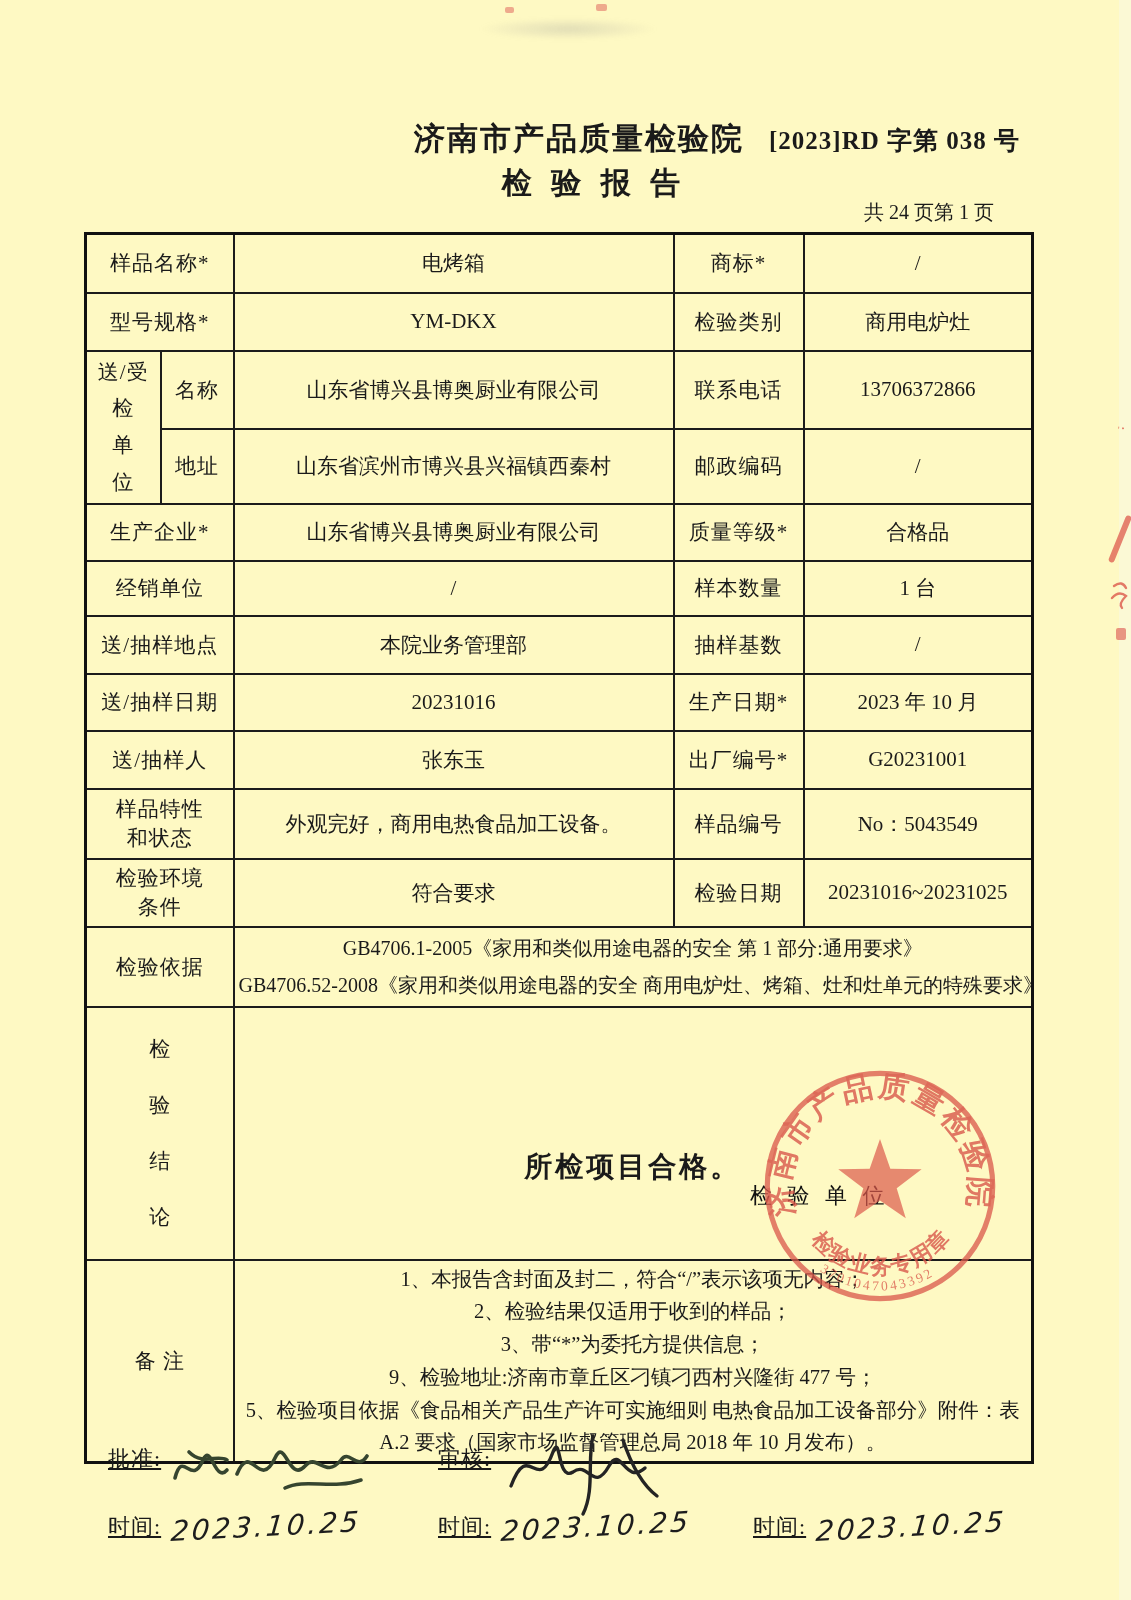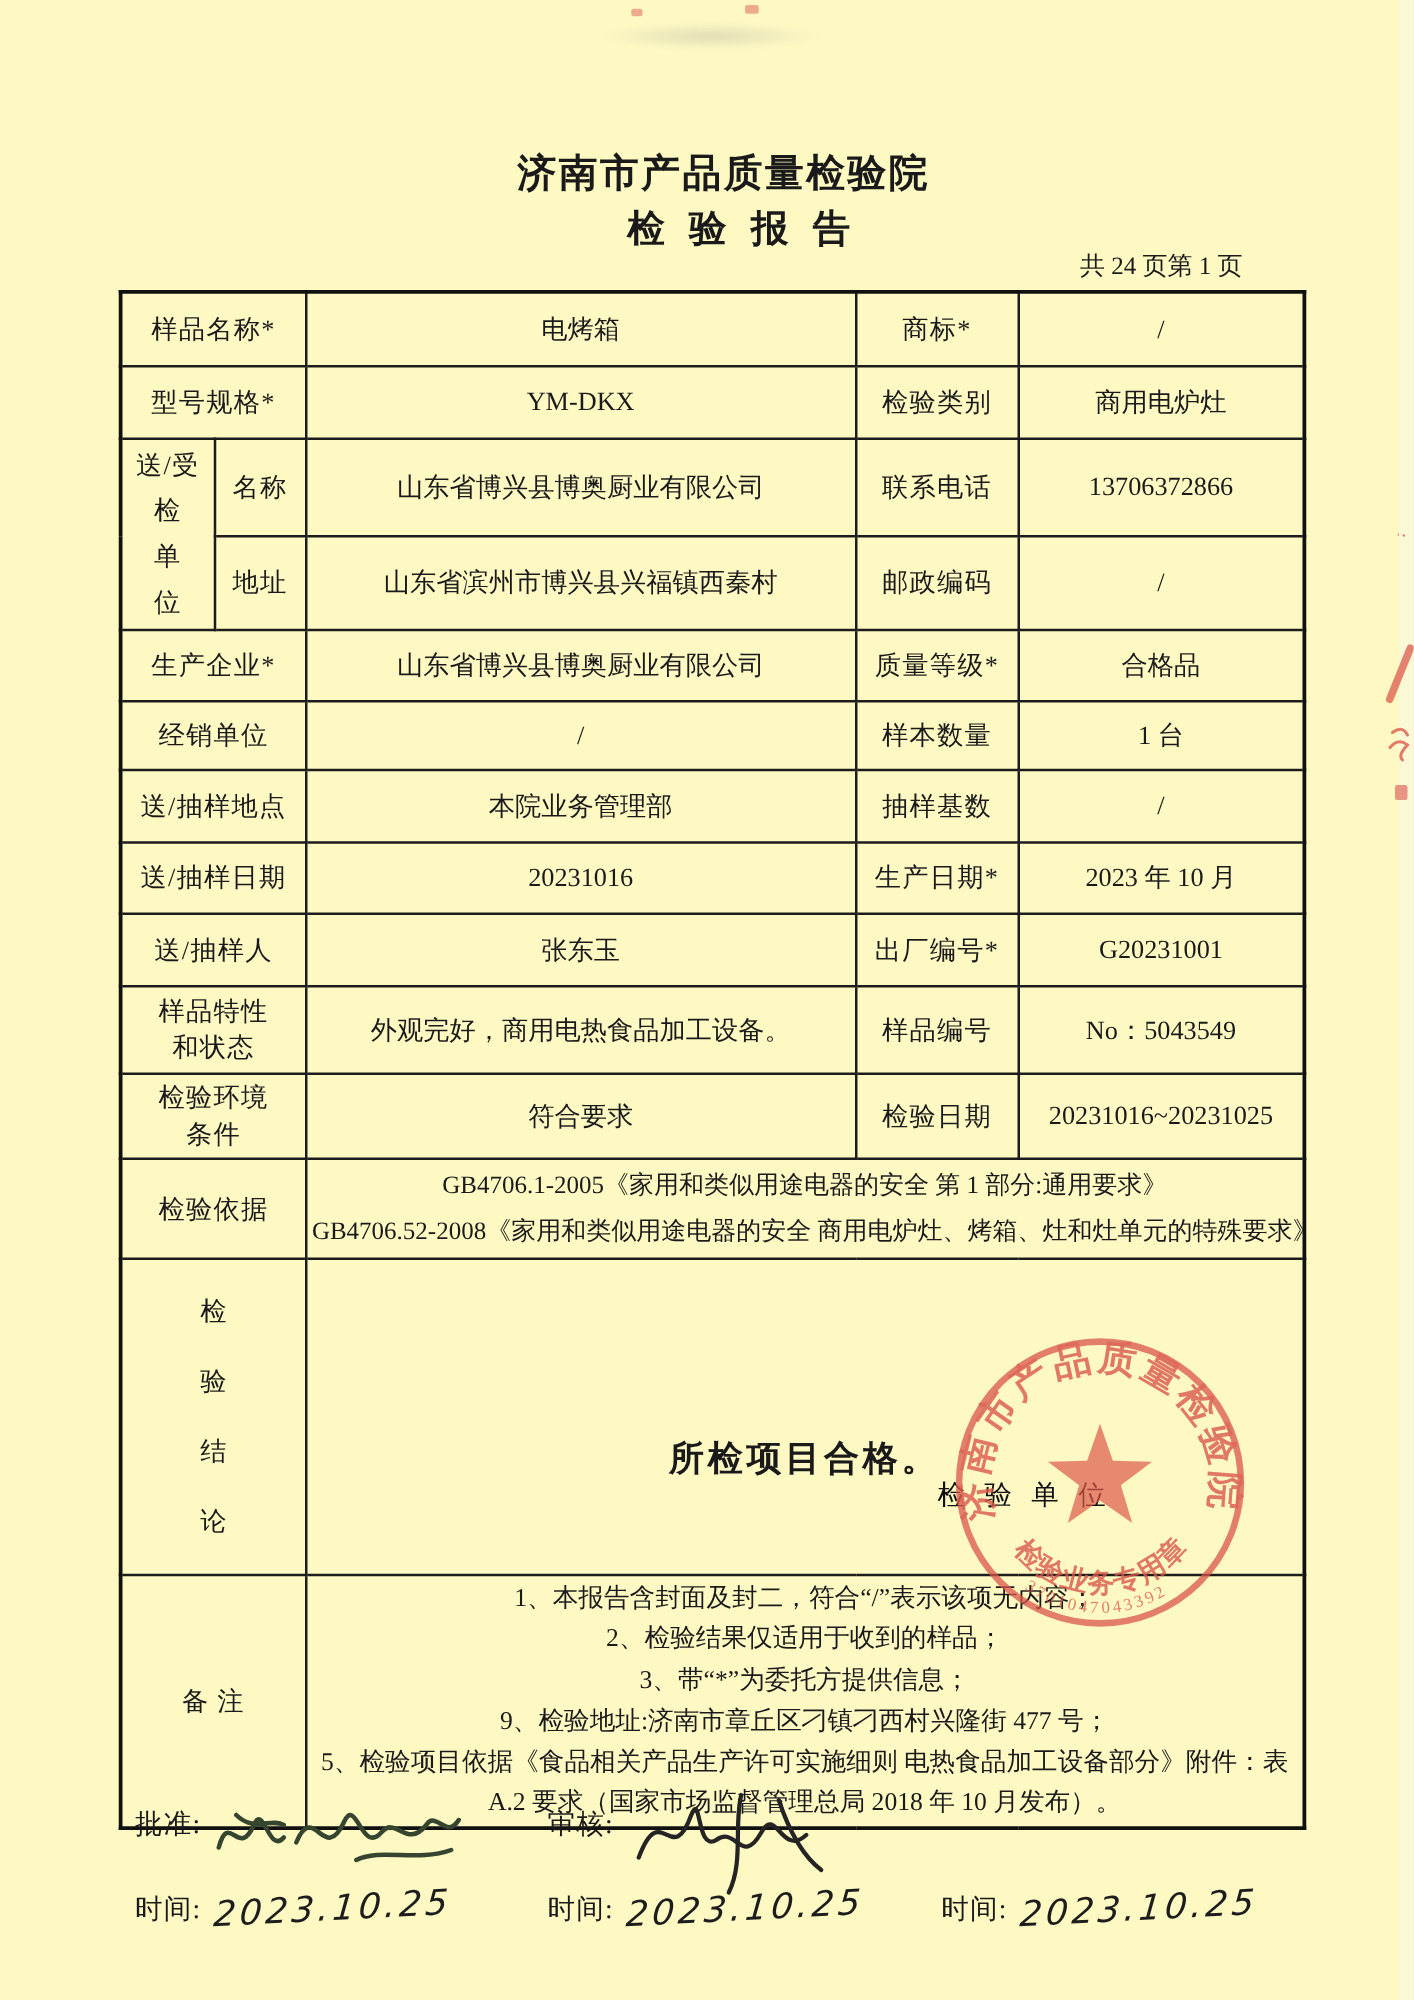--- a/index.html
+++ b/index.html
@@ -15,21 +15,21 @@
   .hdr-row1 { position:absolute; left:414px; top:118px; width:606px;
     display:flex; justify-content:space-between; align-items:baseline; }
   .hdr-institute { font-size:31px; font-weight:bold; letter-spacing:2px; }
   .hdr-number { font-size:25px; font-weight:600; letter-spacing:1px; }
   .hdr-title { position:absolute; left:424px; top:163px; width:340px;
     text-align:center; font-size:30px; font-weight:bold; letter-spacing:6px; }
   .hdr-pages { position:absolute; left:838px; top:199px; width:182px;
     font-size:20px; display:flex; justify-content:center; }
 
   
-  table.report { position:absolute; left:95px; top:232px;
+  table.report { position:absolute; left:84px; top:232px;
     border-collapse:collapse; table-layout:fixed; width:947px;
     font-size:21px;padding-left:15px; }
   table.report td { border:2px solid #1c1c1c; text-align:center;
     vertical-align:middle; padding:2px 4px; }
   table.report { border:3px solid #111; }
   td.lab { letter-spacing:1px; }
   .two-line span { display:block; line-height:1.35; }
   .vstack { display:flex; flex-direction:column; align-items:center; justify-content:center; }
   .vstack span { display:block; line-height:1.75; }
   .concl-label { display:flex; flex-direction:column; gap:28px;
@@ -47,21 +47,21 @@
     z-index:5; pointer-events:none; opacity:.88; }
   .unit-caption { position:absolute; left:750px; top:1181px; z-index:4;
     font-size:22px; letter-spacing:5px; color:#111; }
 
   
   .sig-area { position:absolute; left:100px; top:1412px; width:960px; display:flex; }
   .sig-block { position:relative; height:160px; }
   .sig-b1 { width:330px; } .sig-b2 { width:315px; } .sig-b3 { width:315px; }
   .sig-line { position:absolute; top:18px; left:8px; display:flex; align-items:flex-start; }
   .time-line { position:absolute; top:98px; left:8px; display:flex; align-items:center; }
-  .sig-label { font-size:22px; letter-spacing:1px; white-space:nowrap; margin-top:14px; }
+  .sig-label { font-size:22px; letter-spacing:1px; white-space:nowrap; margin-top:14px;text-decoration:underline; }
   .time-line .sig-label { margin-top:0; }
   .sig-svg { margin-left:4px; }
   .hand-date { display:inline-block; margin-left:10px; font-size:28px;
     font-style:italic; font-family:"DejaVu Sans",sans-serif; color:#1d1d1d;
     transform:rotate(-3deg) skewX(-8deg); letter-spacing:3px; white-space:nowrap; }
 
   
   .smudge-top { position:absolute; left:478px; top:18px; width:180px; height:22px;
     background:radial-gradient(ellipse at center, rgba(150,150,150,.28), rgba(255,255,255,0) 70%);
     filter:blur(2px); }
@@ -71,20 +71,21 @@
     background:#dd5a4c; opacity:.75; transform:rotate(22deg); border-radius:3px; }
 </style>
 </head>
 <body>
 
 <div class="page">
   <div class="scan-edge"></div>
 
   <div class="hdr-row1">
     <span class="hdr-institute">济南市产品质量检验院</span>
+    <span class="hdr-number">[2023]RD 字第 038 号</span>
   </div>
   <div class="hdr-title">检 验 报 告</div>
   <div class="hdr-pages">
     <span>共 24 页</span>
     <span>第 1 页</span>
   </div>
 
   <table class="report">
     <colgroup>
         <col style="width:75px">

